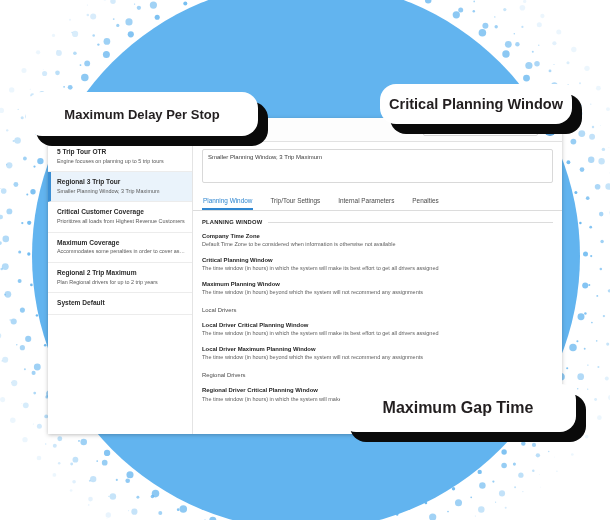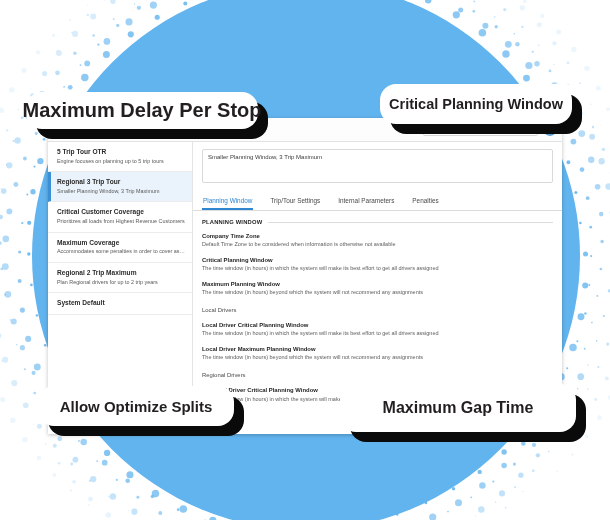--- a/index.html
+++ b/index.html
@@ -89,21 +89,21 @@
   .param .hint{font-size:5.5px;color:#5d5d5d;line-height:1.4;margin-top:1px;}
   .group-label{font-size:5.9px;color:#4b4b4b;line-height:1.4;margin:9px 0 7px 0;}
 
   
   .callout{
     position:absolute;background:#ffffff;border-radius:16px;
     display:flex;align-items:center;justify-content:center;
     font-weight:bold;color:#231f20;white-space:nowrap;
     box-shadow:10px 10px 0 0 #0a0a0a;
   }
-  .c1{left:26px;top:92px;width:232px;height:37px;font-size:20px;}
+  .c1{left:26px;top:92px;width:232px;height:44px;font-size:13px;}
   .c2{left:380px;top:84px;width:192px;height:40px;font-size:14.5px;}
   .c3{left:38px;top:386px;width:196px;height:40px;font-size:15px;}
   .c4{left:340px;top:384px;width:236px;height:48px;font-size:16px;}
 </style>
 </head>
 <body>
 
 <div class="stage">
 
   <div class="circle"></div>
@@ -638,16 +638,15 @@
             <div class="name">Regional Driver Critical Planning Window</div>
             <div class="hint">The time window (in hours) in which the system will make its best effort to get all drivers assigned</div>
           </div>
         </div>
       </div>
     </div>
   </div>
 
   <div class="callout c1">Maximum Delay Per Stop</div>
   <div class="callout c2">Critical Planning Window</div>
-  <div class="callout c3">Allow Optimize Splits</div>
   <div class="callout c4">Maximum Gap Time</div>
 
 </div>
 
 </body></html>

